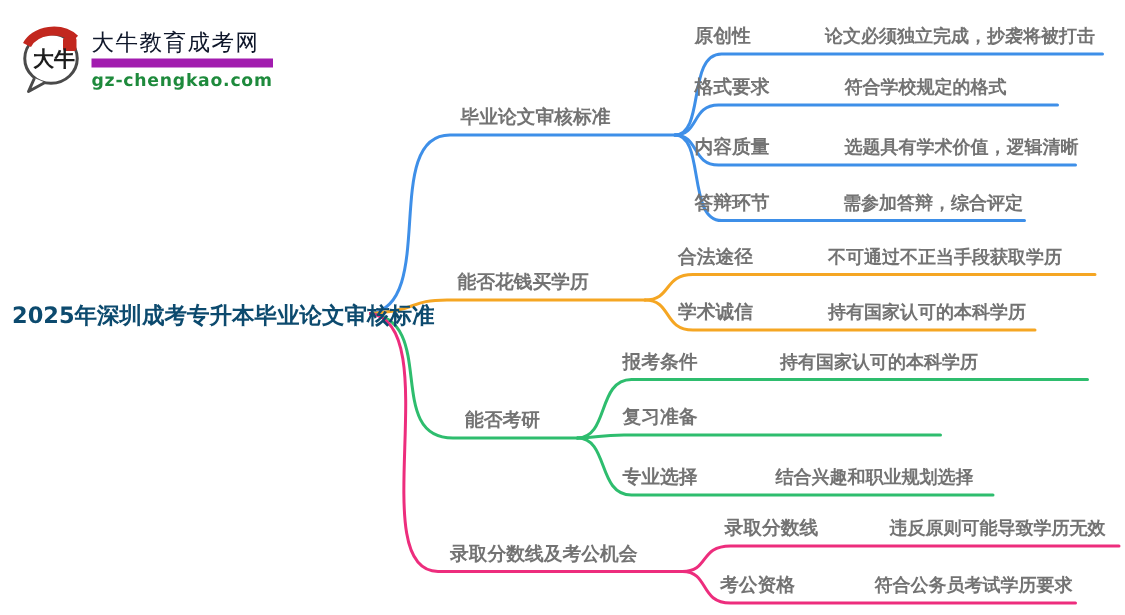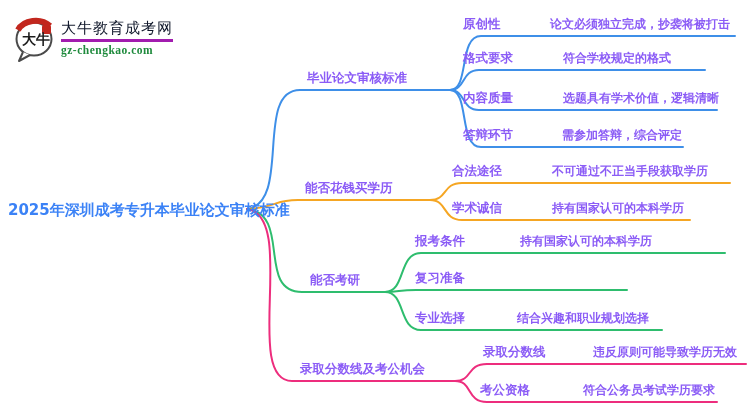--- a/index.html
+++ b/index.html
@@ -1,28 +1,28 @@
 <!DOCTYPE html>
 <html><head>
 <meta charset="utf-8">
 <style>
   html,body{margin:0;padding:0;background:#fff;}
   .stage{position:relative;width:750px;height:410px;background:#fff;overflow:hidden;
          font-family:"DejaVu Sans","Liberation Sans",sans-serif;}
   .stage svg.wires{position:absolute;left:0;top:0;}
-  .txt{position:absolute;white-space:nowrap;color:#8b5cf6;}
-  .root-title{font-size:15px;font-weight:700;color:#3b82f6;}
+  .txt{position:absolute;white-space:nowrap;color:#737373;}
+  .root-title{font-size:15px;font-weight:700;color:#0c4a6e;}
   .node-lbl{font-size:12.5px;font-weight:600;}
   .node-desc{font-size:12px;font-weight:600;text-align:center;}
   .logo{position:absolute;left:13px;top:13px;display:flex;align-items:flex-start;}
   .logo-badge{width:44px;height:52px;}
   .logo-text{margin-left:4px;padding-top:6px;}
   .logo-name{font-size:15px;font-weight:400;color:#0f172a;letter-spacing:1px;line-height:18px;}
   .logo-url{font-size:11.5px;font-weight:700;color:#1e8a3c;letter-spacing:.5px;line-height:15px;
-            border-top:3px solid #a21caf;margin-top:2px;padding-top:1px;font-family:Liberation Serif, serif;}
+            border-top:6px solid #a21caf;margin-top:2px;padding-top:1px;}
 </style>
 </head>
 <body>
 
 <div class="stage">
 
   <svg class="wires" width="750" height="410" viewBox="0 0 750 410" fill="none" stroke-linecap="round" stroke-width="2">
 
     <g stroke="#3E8FE8">
       <path d="M247,209 C292,203 254,90 300,90 H450"></path>

